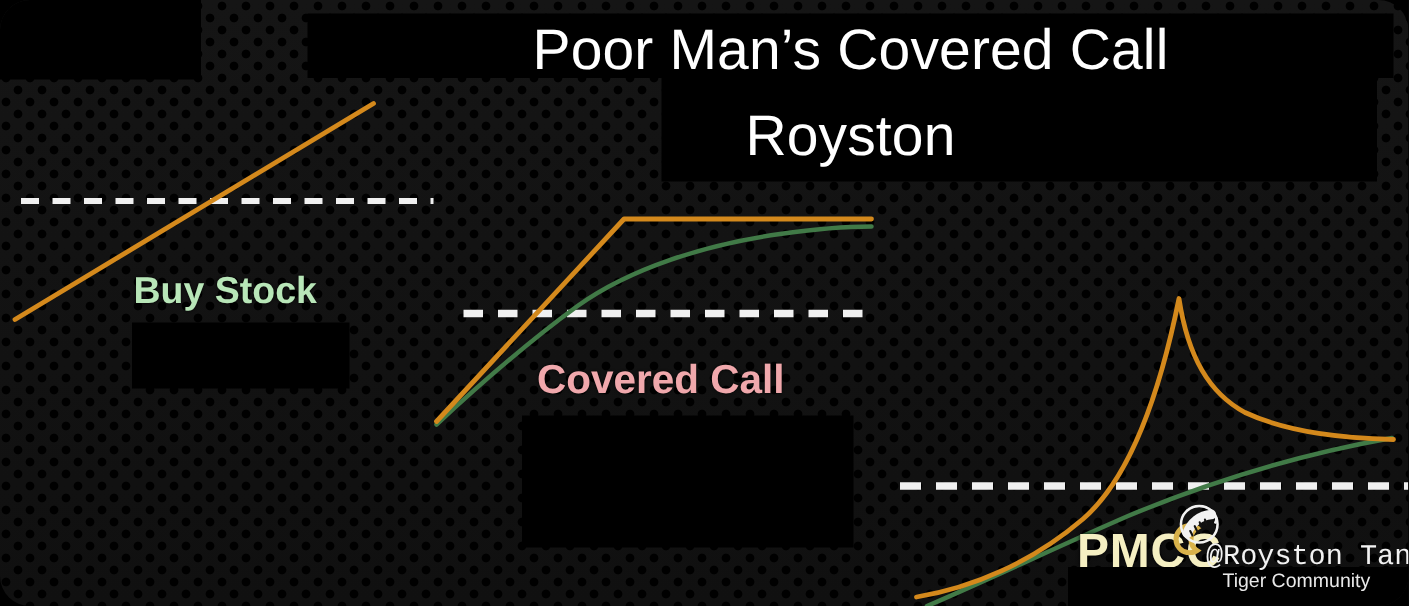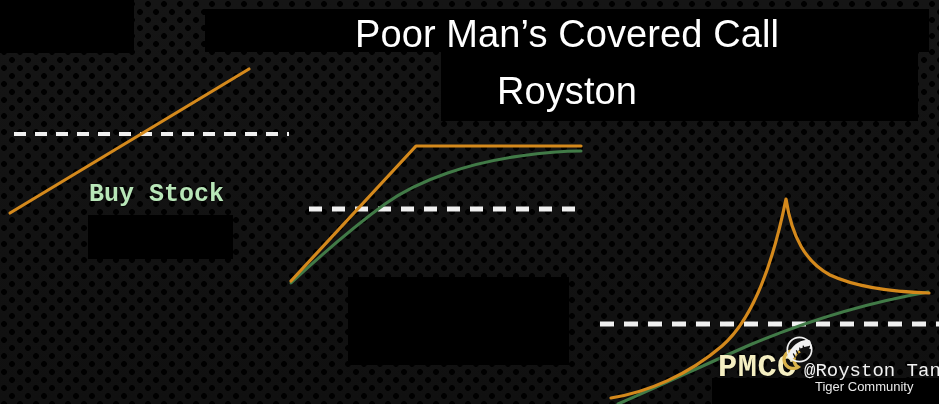--- a/index.html
+++ b/index.html
@@ -12,20 +12,21 @@
     width: 939px;
     height: 404px;
     overflow: hidden;
     background-color: #131313;
     background-image:
       radial-gradient(circle at 4px 4px, #000000 2.6px, rgba(0,0,0,0) 3.2px),
       radial-gradient(circle at 12px 12px, #000000 2.6px, rgba(0,0,0,0) 3.2px),
       linear-gradient(180deg, #151515 0%, #101010 100%);
     background-size: 16px 16px, 16px 16px, 100% 100%;
     font-family: "Liberation Sans", sans-serif;
+    border-radius: 20px;
     -webkit-font-smoothing: antialiased;
   }
 
   
   .plate { position: absolute; background: #000; }
 
   
   #title-block {
     position: absolute;
     left: 205px;
@@ -48,21 +49,21 @@
   
   #charts {
     position: absolute;
     left: 0; top: 0;
     width: 939px; height: 404px;
   }
 
   
   .payoff-label {
     position: absolute;
-    font-family: Liberation Mono, monospace;
+    font-family: Liberation Sans, sans-serif;
     font-weight: bold;
     white-space: nowrap;
     text-align: right;
   }
   #label-buy-stock {
     left: 89px;
     top: 180px;
     font-size: 25px;
     color: #b8e6b8;
     text-shadow: 0 0 2px rgba(0,0,0,0.9);
@@ -150,20 +151,21 @@
       <path d="M 618 404 C 660 386, 706 364, 752 344 C 800 324, 860 304, 928 292" fill="none" stroke="#417a47" stroke-width="3" stroke-linecap="round"></path>
       <path d="M 611 398 C 648 392, 688 375, 722 346 C 752 320, 772 268, 786 199
                C 792 238, 806 262, 830 275 C 860 289, 898 292, 929 293" fill="none" stroke="#d4891c" stroke-width="3.2" stroke-linejoin="round" stroke-linecap="round"></path>
     </g>
   </svg>
 
   <div class="plate" style="left:88px; top:215px; width:145px; height:44px;"></div>
   <div class="plate" style="left:348px; top:277px; width:221px; height:88px;"></div>
 
   <div class="payoff-label" id="label-buy-stock">Buy Stock</div>
+  <div class="payoff-label" id="label-covered-call">Covered Call</div>
   <div class="payoff-label" id="label-pmcc">PMCC</div>
 
   <div class="plate" style="left:712px; top:378px; width:227px; height:26px;"></div>
 
   <div id="watermark">
     <svg id="watermark-logo" viewBox="0 0 36 36">
 
       <path d="M 16 18 A 9 9 0 1 0 16 33 A 9 9 0 0 1 16 18 Z" fill="none" stroke="#d9b24a" stroke-width="3.4" stroke-linecap="round"></path>
 
       <circle cx="17.5" cy="15.5" r="12.2" fill="none" stroke="#f2f2f2" stroke-width="1.7"></circle>

